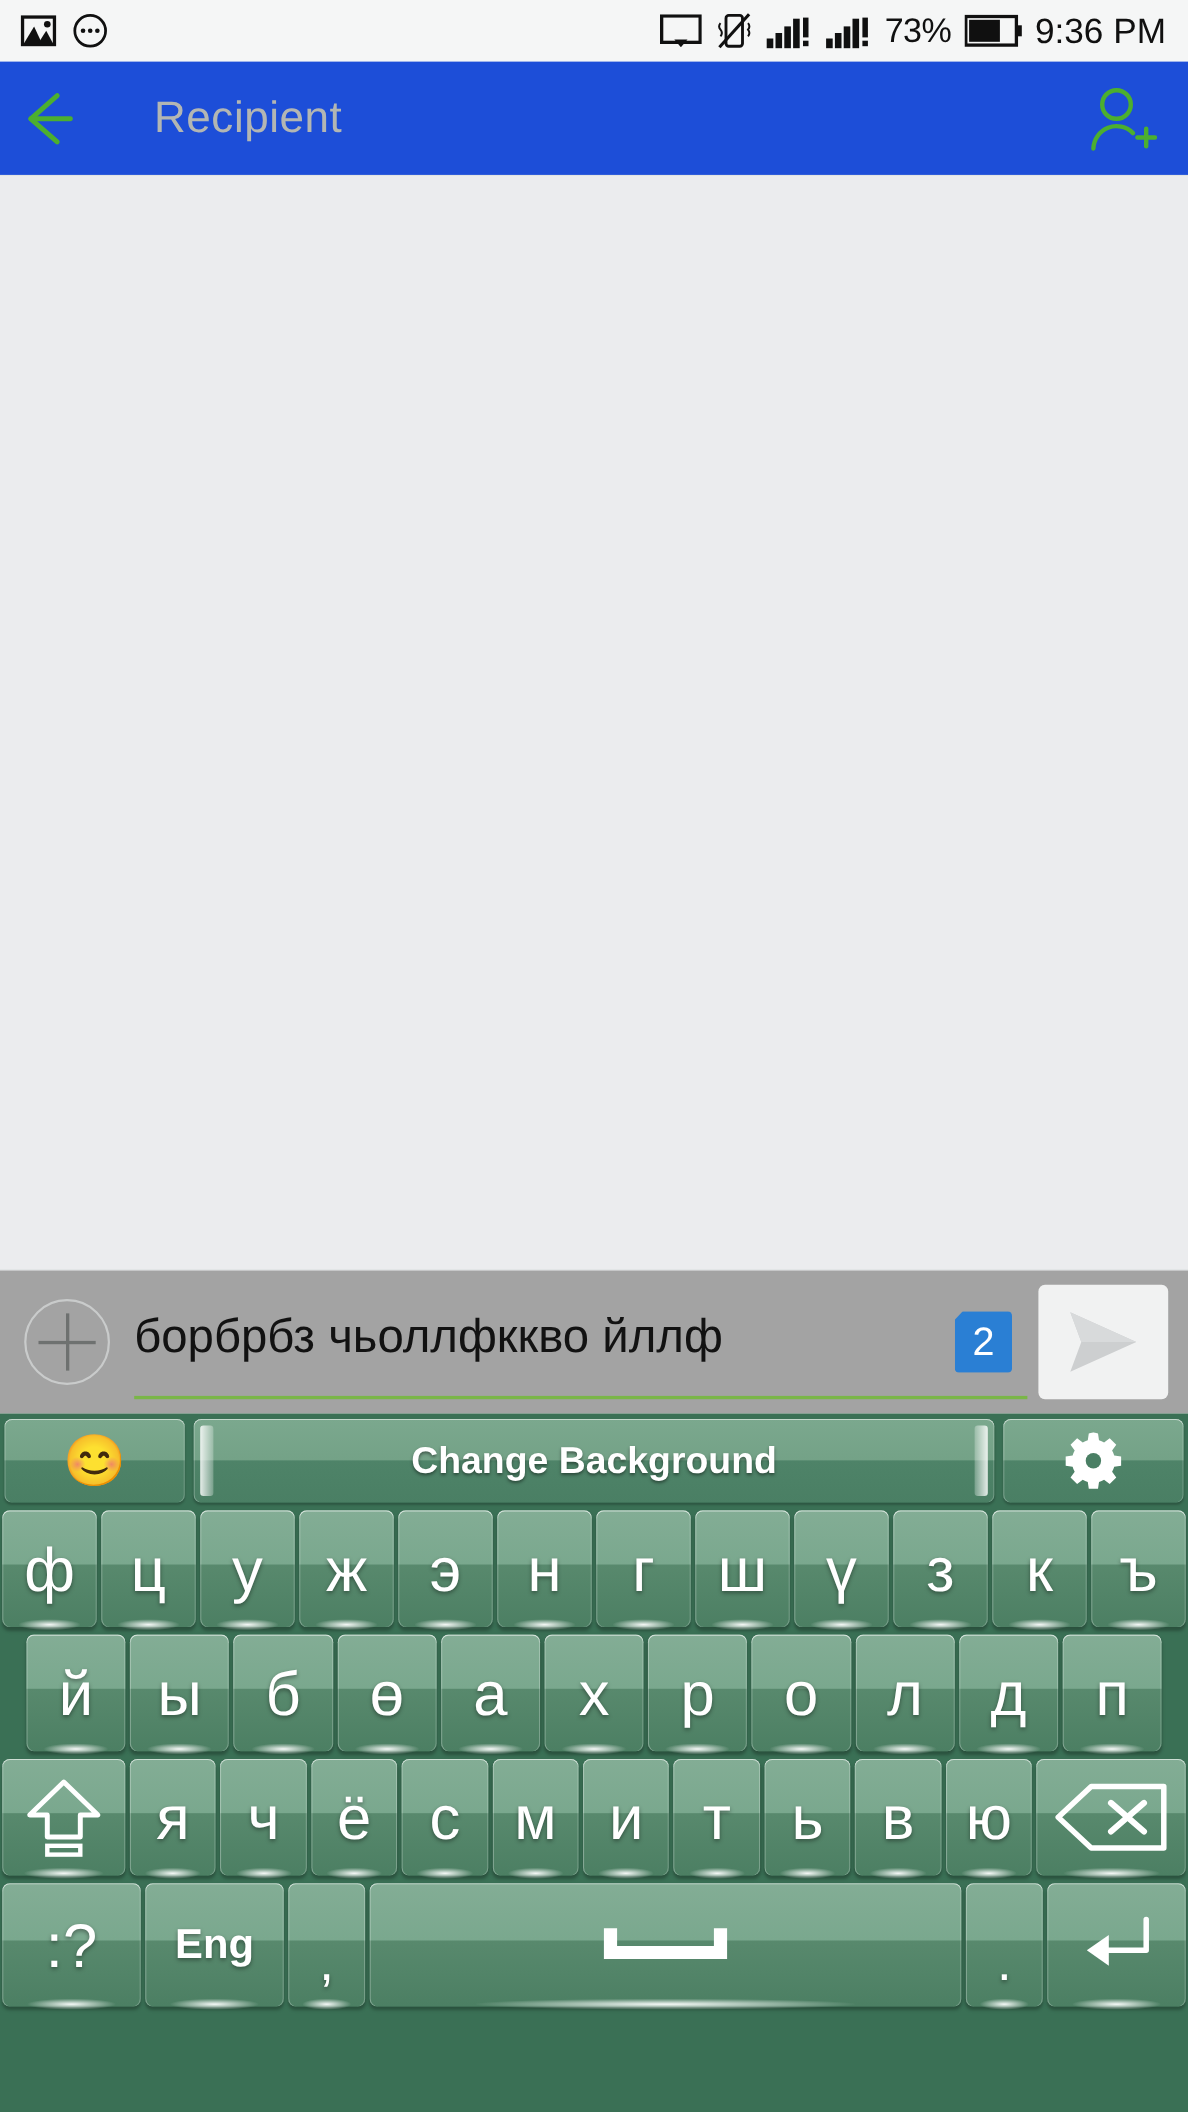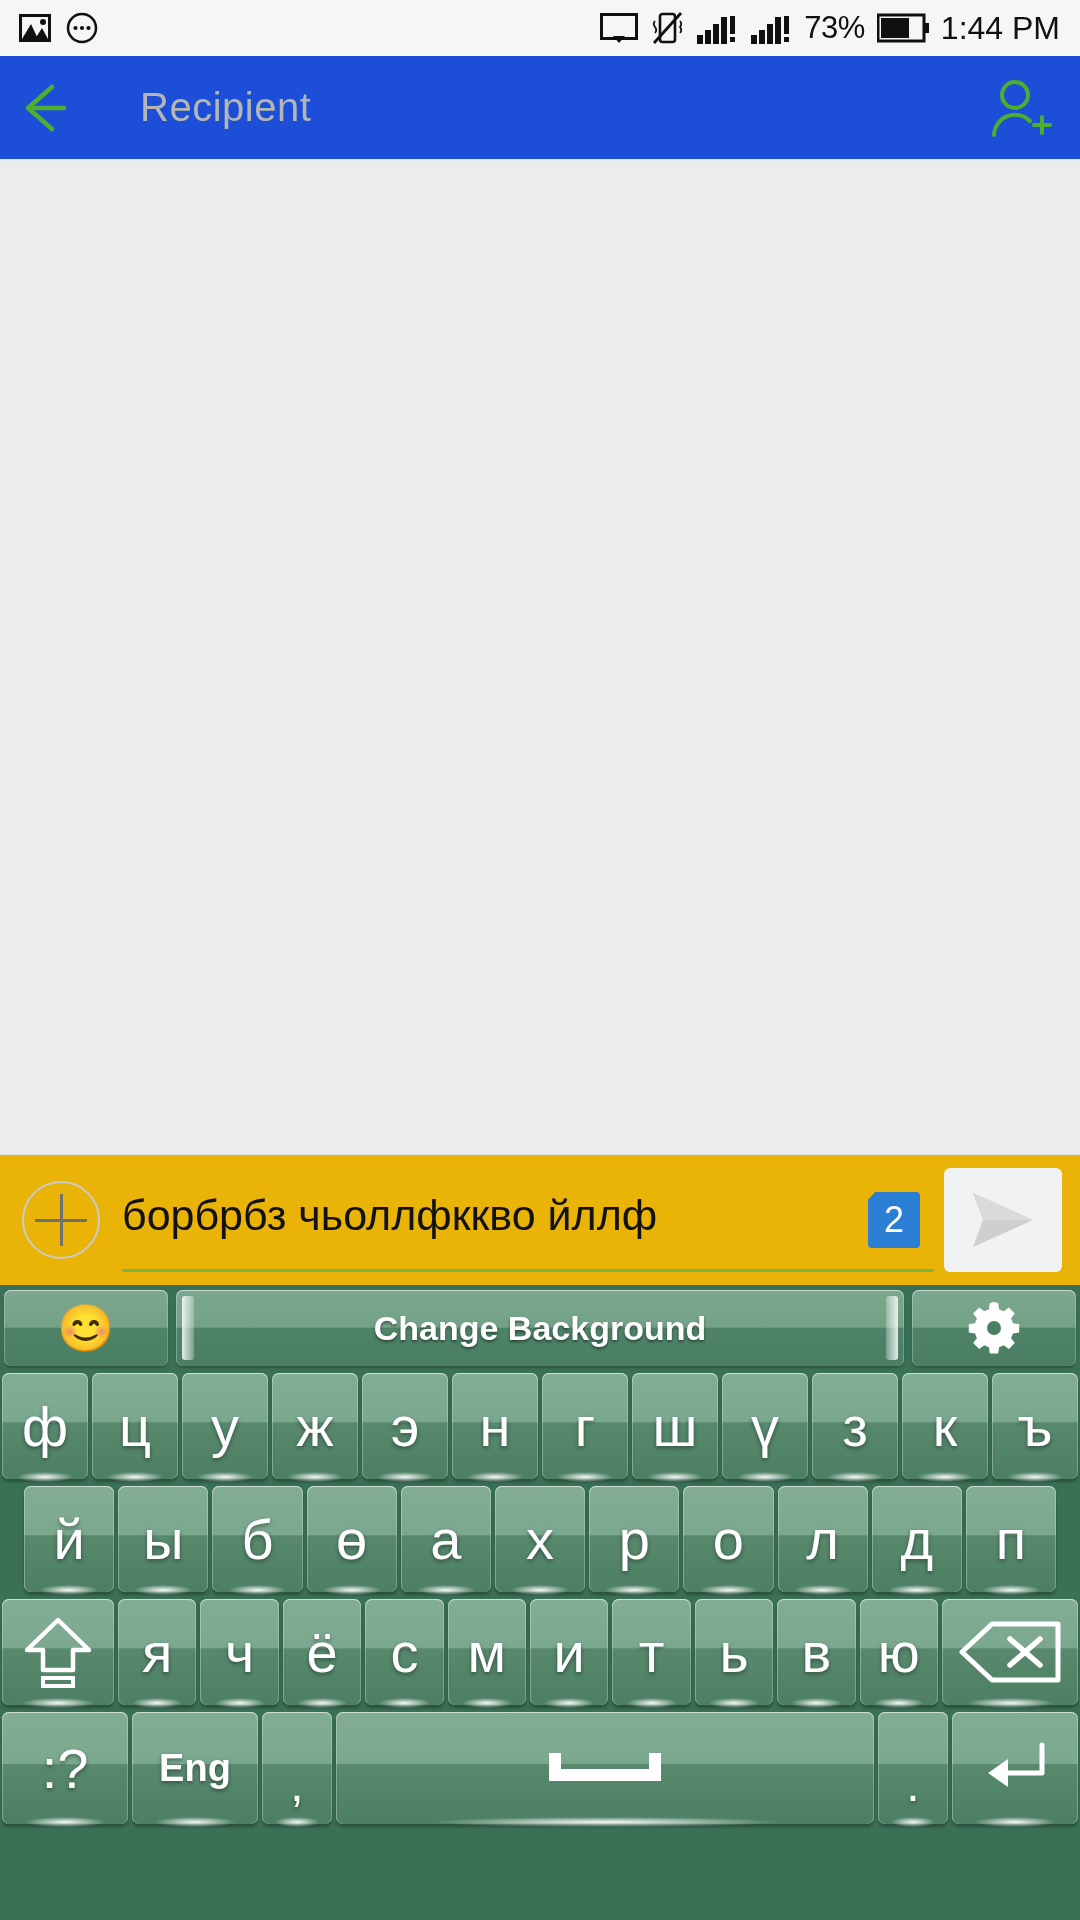--- a/index.html
+++ b/index.html
@@ -38,21 +38,21 @@
   
   .convo{
     position:absolute; left:0; top:160px; width:1080px; height:995px;
     background:#ebecee;
     border-bottom:1px solid #dddfe1;
   }
 
   
   .compose{
     position:absolute; left:0; top:1155px; width:1080px; height:130px;
-    background:#eab308;
+    background:#a3a3a3;
     display:flex; align-items:center;
   }
   .plus-btn{
     margin-left:22px; width:78px; height:78px; border-radius:50%;
     border:2px solid #c9cbcb; position:relative; flex:0 0 auto;
   }
   .plus-btn:before,.plus-btn:after{
     content:""; position:absolute; background:#6e7170;
   }
   .plus-btn:before{ left:11px; right:11px; top:50%; height:3px; margin-top:-1.5px; }
@@ -207,21 +207,21 @@
         </svg>
       </span>
       <span class="sb-batt-text">73%</span>
       <span>
         <svg width="52" height="30" viewBox="0 0 52 30">
           <rect x="1" y="2" width="46" height="26" fill="none" stroke="#101010" stroke-width="3"></rect>
           <rect x="48" y="10" width="4" height="10" fill="#101010"></rect>
           <rect x="4" y="5" width="28" height="20" fill="#101010"></rect>
         </svg>
       </span>
-      <span class="sb-clock">1:44 PM</span>
+      <span class="sb-clock">9:36 PM</span>
     </div>
   </div>
 
   <div class="header">
     <div class="hdr-back">
       <span>
         <svg width="66" height="54" viewBox="0 0 66 54">
           <path d="M30 6 L6 27 L30 48" fill="none" stroke="#4caf2f" stroke-width="4.5" stroke-linecap="round" stroke-linejoin="round"></path>
           <line x1="6" y1="27" x2="42" y2="27" stroke="#4caf2f" stroke-width="4.5" stroke-linecap="round"></line>
         </svg>

